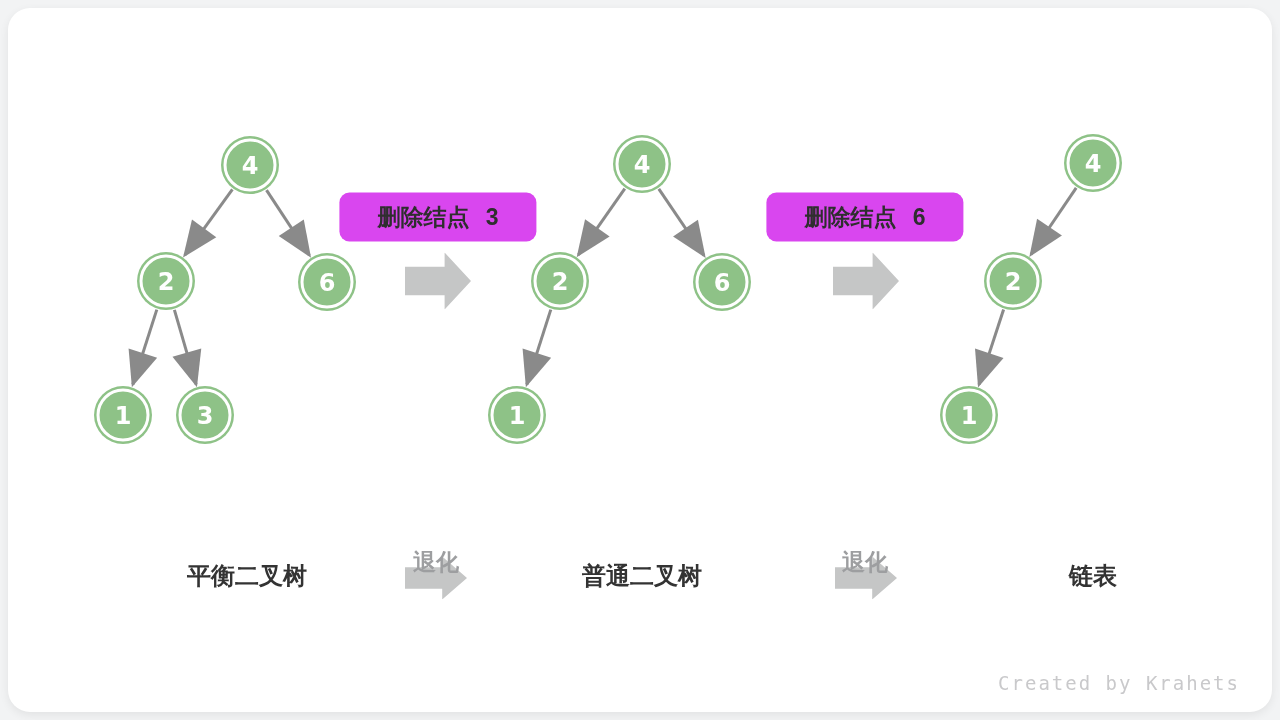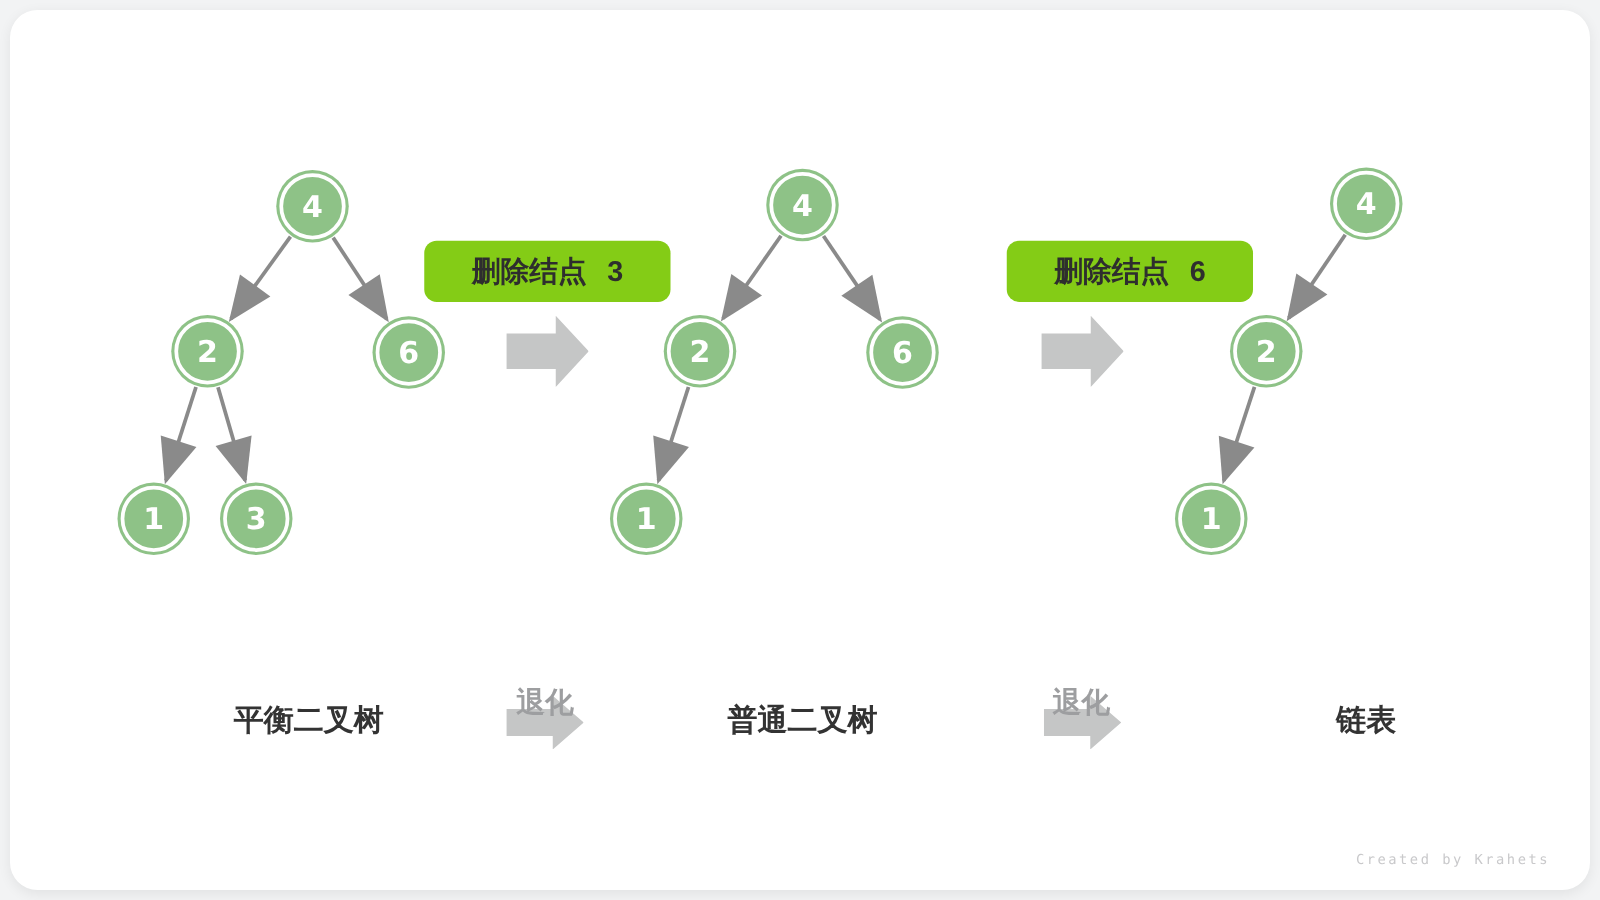--- a/index.html
+++ b/index.html
@@ -28,32 +28,32 @@
   }
   .node-label-text {
     font-family: "DejaVu Sans", "Liberation Sans", sans-serif;
     font-weight: bold;
     font-size: 24px;
     fill: #ffffff;
   }
   .delete-label {
     position: absolute;
     transform: translate(-50%, -50%);
-    background: #84cc16;
+    background: #d946ef;
     color: #2e2e2e;
     font-weight: bold;
     font-size: 23px;
     line-height: 1;
     padding: 13px 38px;
     border-radius: 10px;
     word-spacing: 10px;
     white-space: nowrap;
   }
   #delete-label-0 { left: 438px; top: 217px; }
-  #delete-label-1 { left: 904px; top: 217px; }
+  #delete-label-1 { left: 865px; top: 217px; }
   .block-arrow {
     position: absolute;
     transform: translate(-50%, -50%);
     background: #c5c6c6;
     clip-path: polygon(0 25%, 60% 25%, 60% 0%, 100% 50%, 60% 100%, 60% 75%, 0 75%);
   }
   #block-arrow-0 { left: 438px; top: 281px; width: 66px; height: 57px; }
   #block-arrow-1 { left: 866px; top: 281px; width: 66px; height: 57px; }
   #block-arrow-2 { left: 436px; top: 578px; width: 62px; height: 43px; }
   #block-arrow-3 { left: 866px; top: 578px; width: 62px; height: 43px; }
@@ -77,21 +77,21 @@
     white-space: nowrap;
   }
   #tree-name-0 { left: 247px; top: 576px; }
   #tree-name-1 { left: 642px; top: 576px; }
   #tree-name-2 { left: 1093px; top: 576px; text-align: right; }
   .watermark {
     position: absolute;
     right: 40px; bottom: 26px;
     color: #c9c9cb;
     font-family: "DejaVu Sans Mono", "Liberation Mono", monospace;
-    font-size: 11px;
+    font-size: 19px;
     letter-spacing: 2px;
     white-space: nowrap;
   }
 </style>
 </head>
 <body>
 
 <div class="stage">
   <div class="card"></div>
 

